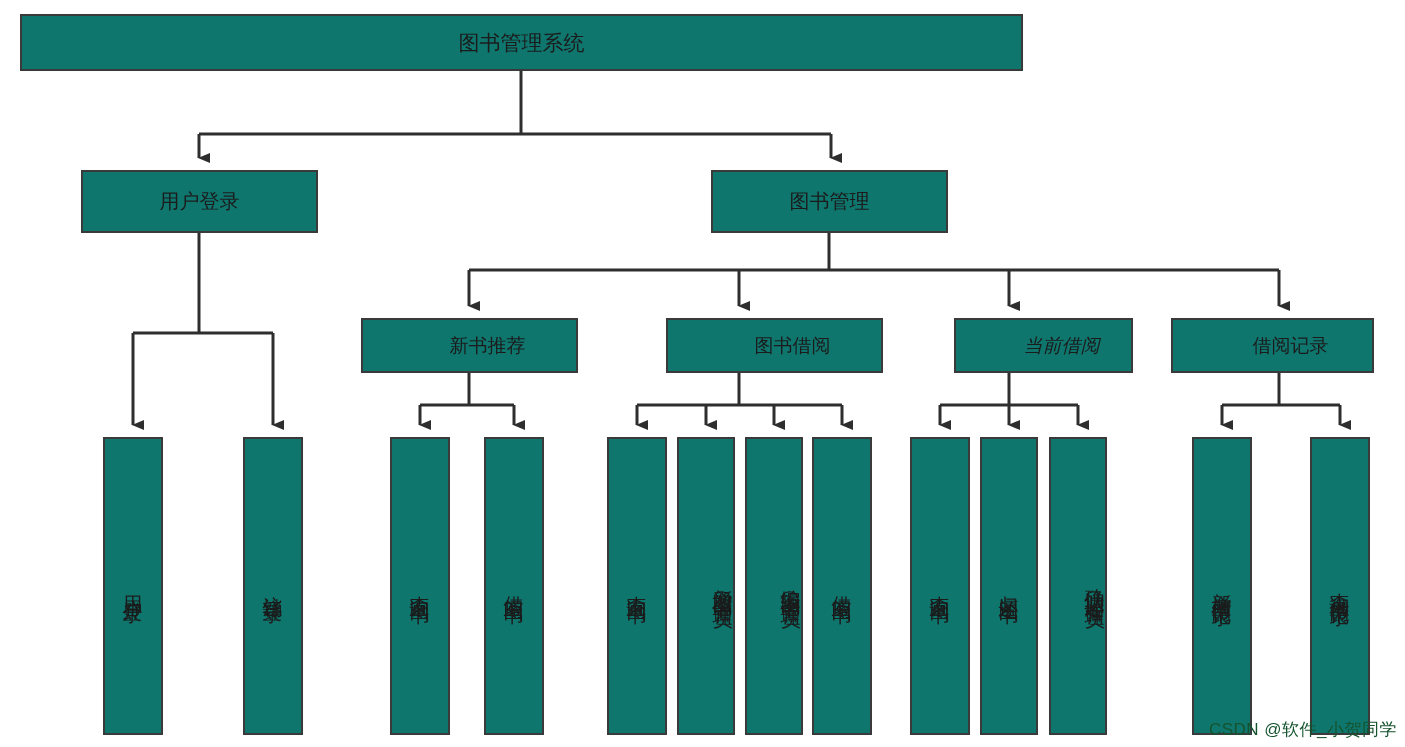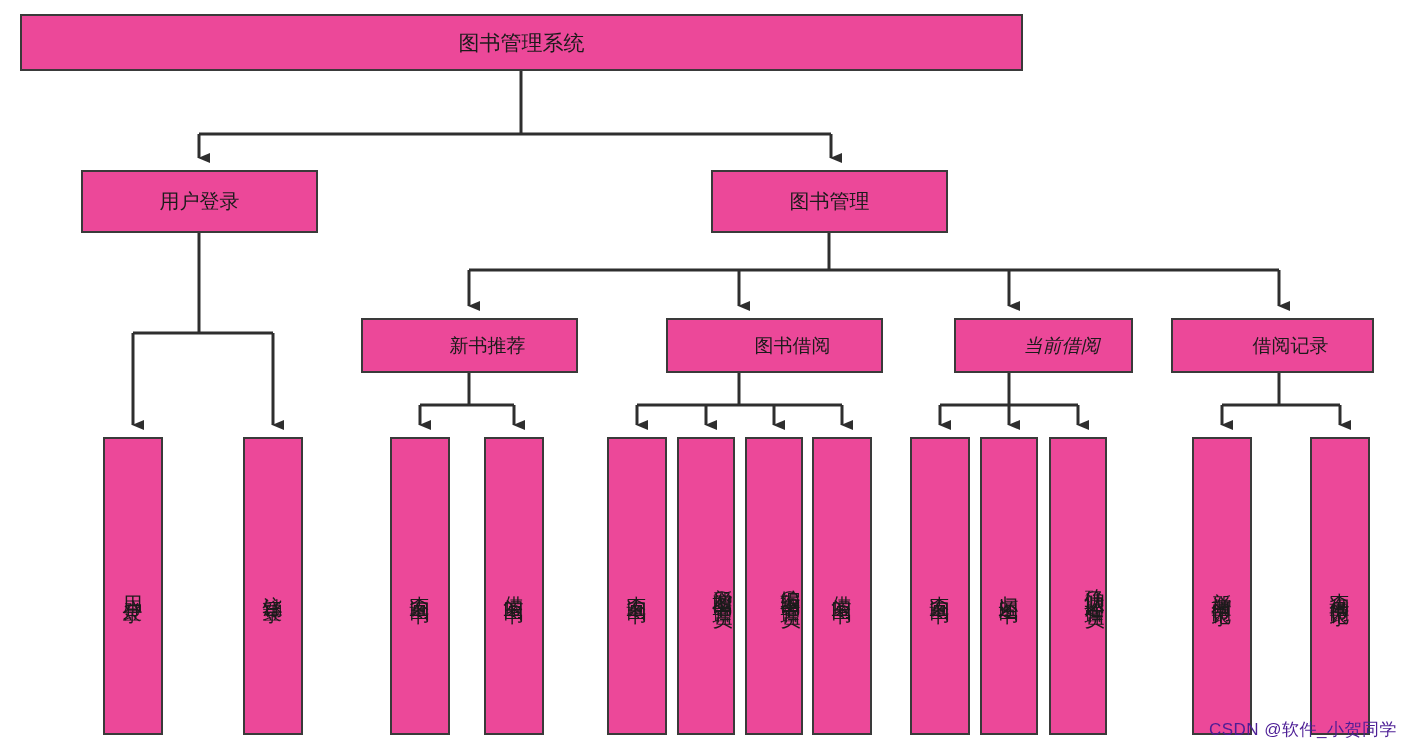--- a/index.html
+++ b/index.html
@@ -22,21 +22,21 @@
     position: absolute;
     left: 0;
     top: 0;
     width: 1405px;
     height: 747px;
     pointer-events: none;
   }
   .node {
     position: absolute;
     box-sizing: border-box;
-    background: #ec4899;
+    background: #0f766e;
     border: 2.5px solid #3a3a3a;
     display: flex;
     align-items: center;
     justify-content: center;
     color: #1b1b1b;
   }
   .node.root {
     font-size: 21px;
   }
   .node.lvl1 {
@@ -60,21 +60,21 @@
     white-space: nowrap;
   }
   .node.leaf.tall {
     align-items: flex-start;
   }
   .watermark {
     position: absolute;
     right: 8px;
     bottom: 6px;
     font-size: 17px;
-    color: #4c1d95;
+    color: #14532d;
     letter-spacing: 0.5px;
     white-space: nowrap;
   }
 </style>
 </head>
 <body>
 
 <div id="canvas">
 
   <svg id="wires" viewBox="0 0 1405 747" xmlns="http://www.w3.org/2000/svg">

